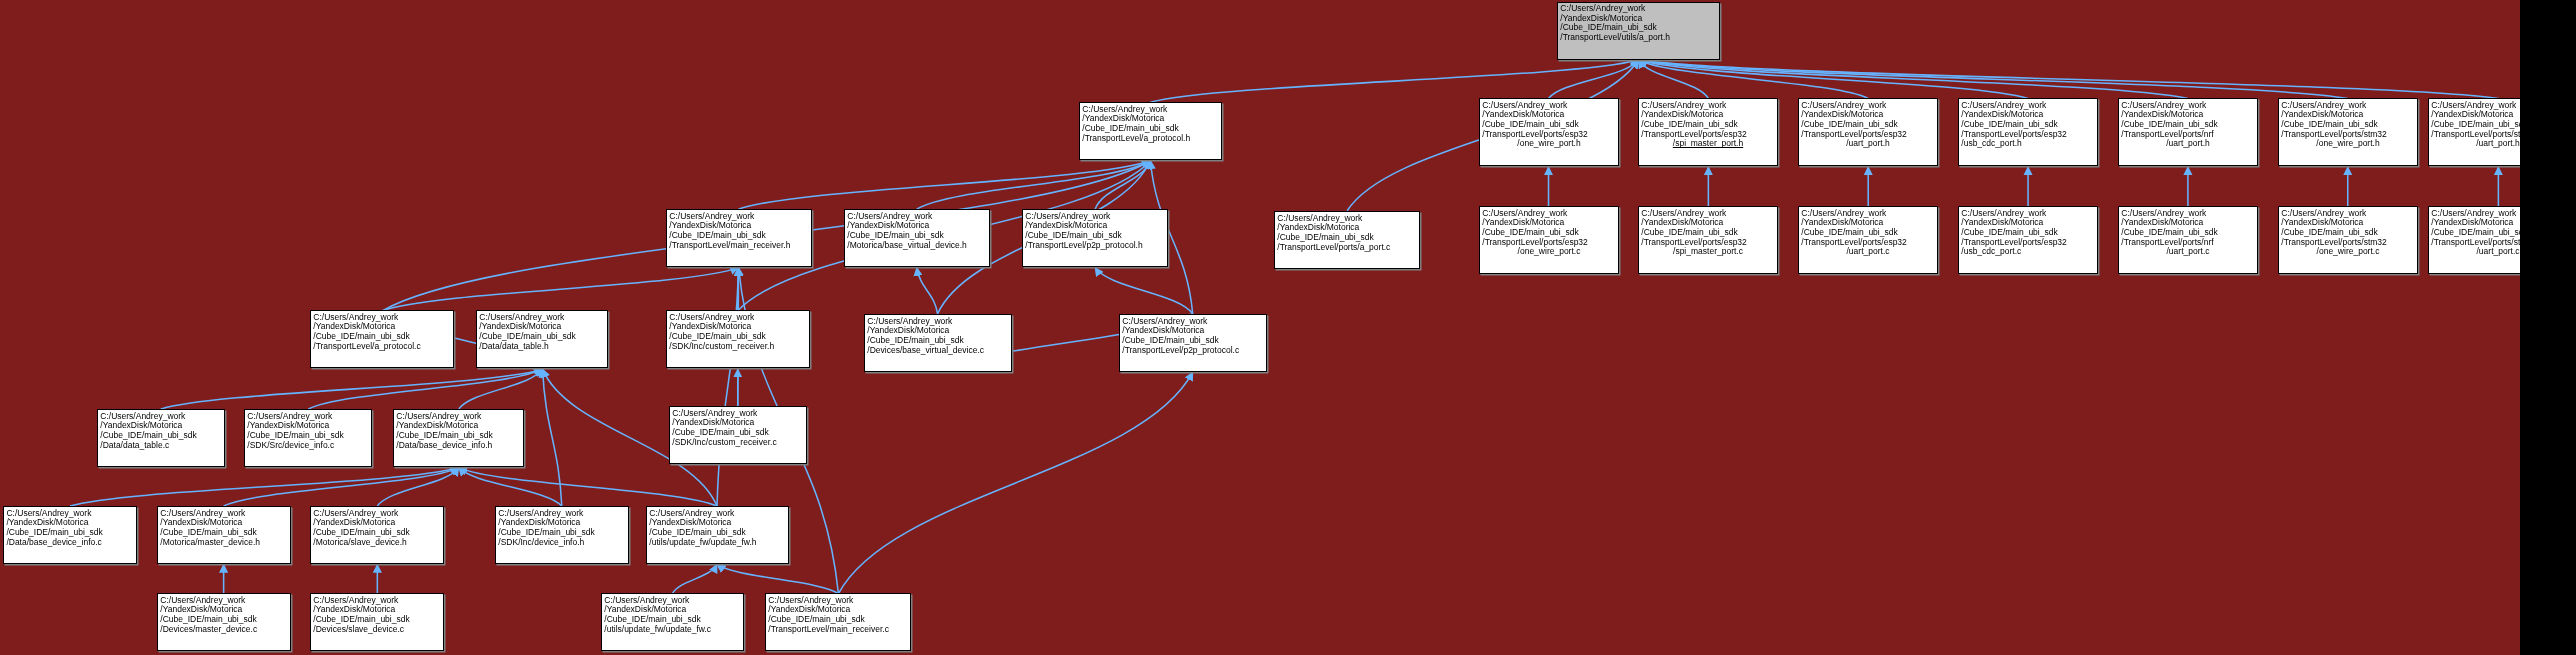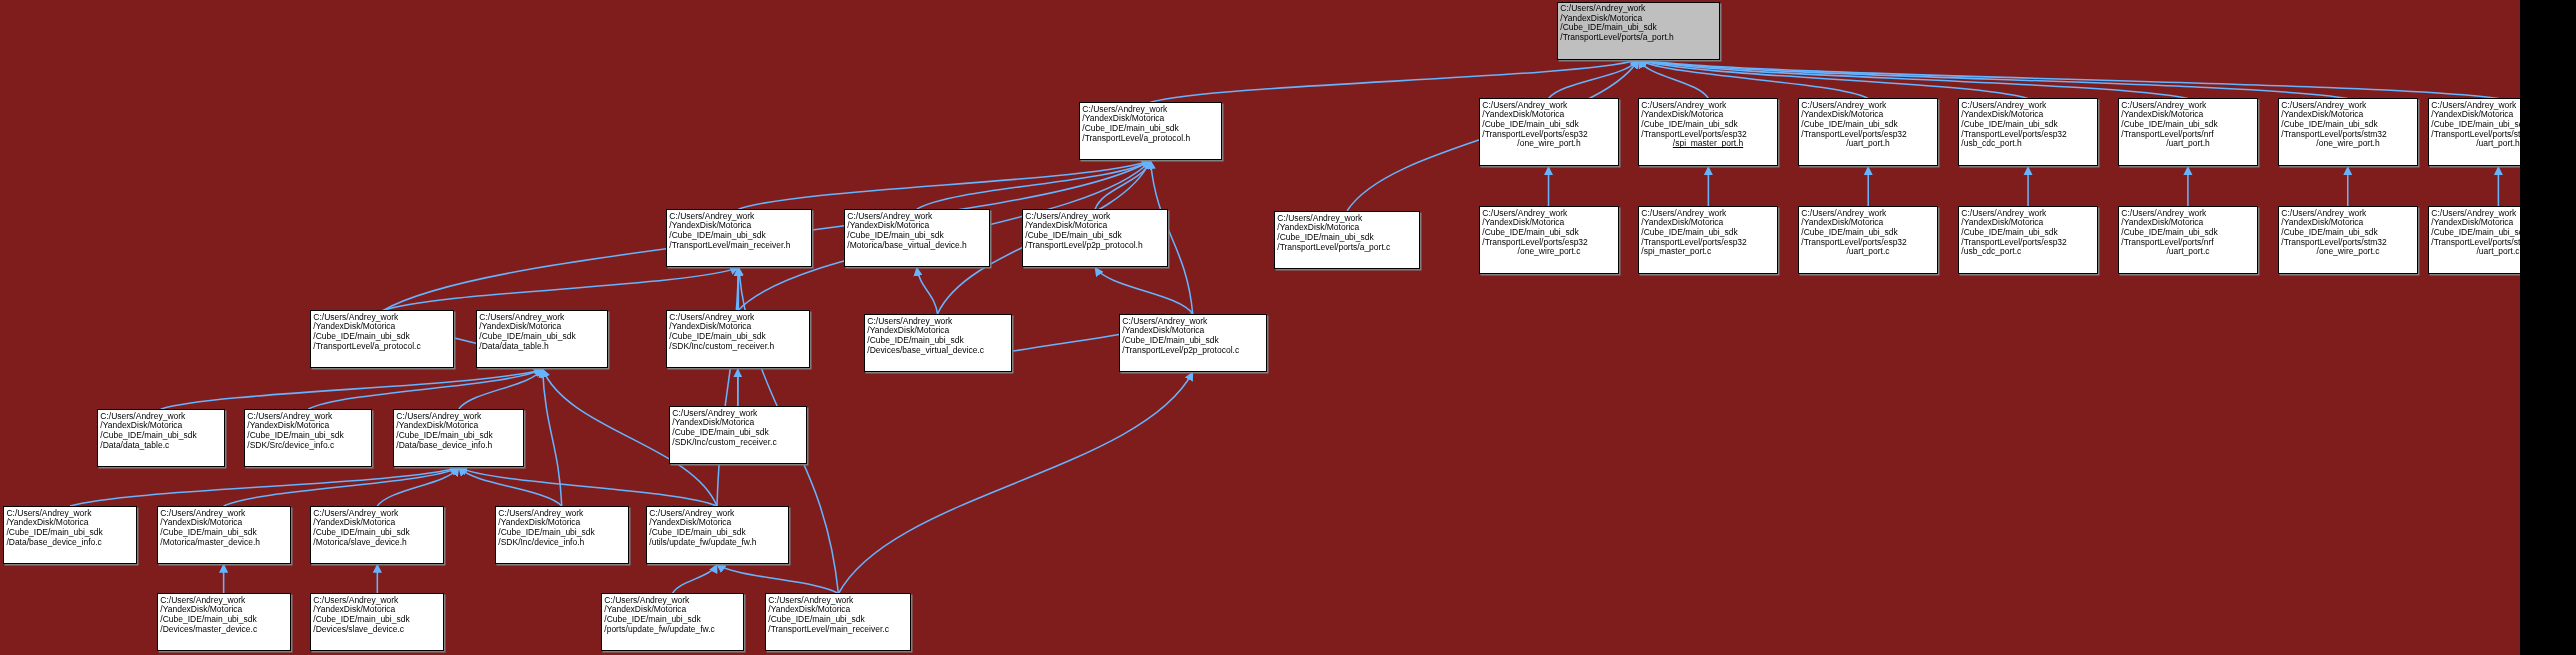--- a/index.html
+++ b/index.html
@@ -67,30 +67,30 @@
         <path d="M 291 772 C 291 754.9, 291 751.1, 291 734" marker-end="url(#arrow)"></path>
         <path d="M 491 772 C 491 754.9, 491 751.1, 491 734" marker-end="url(#arrow)"></path>
         <path d="M 875 772 C 883.7 754.9, 924.3 751.1, 933 734" marker-end="url(#arrow)"></path>
         <path d="M 1091 772 C 1067.3 754.9, 956.7 751.1, 933 734" marker-end="url(#arrow)"></path>
         <path d="M 960 528 C 960 506.4, 960 501.6, 960 480" marker-end="url(#arrow)"></path>
         <path d="M 1091 772 C 1160.15 642.4, 1482.85 613.6, 1552 484" marker-end="url(#arrow)"></path>
         <path d="M 1220 484 C 1269.8 449.8, 1502.2 442.2, 1552 408" marker-end="url(#arrow)"></path>
       </g>
   </svg>
   <div id="nodes">
-      <div class="node root" style="left: 1557px; top: 1.5px; width: 163px; height: 58px;"><span class="ln">C:/Users/Andrey_work</span><span class="ln">/YandexDisk/Motorica</span><span class="ln">/Cube_IDE/main_ubi_sdk</span><span class="ln">/TransportLevel/ports/a_port.h</span></div>
+      <div class="node root" style="left: 1557px; top: 1.5px; width: 163px; height: 58px;"><span class="ln">C:/Users/Andrey_work</span><span class="ln">/YandexDisk/Motorica</span><span class="ln">/Cube_IDE/main_ubi_sdk</span><span class="ln">/TransportLevel/utils/a_port.h</span></div>
       <div class="node" style="left: 1479px; top: 98px; width: 140px; height: 68px;"><span class="ln">C:/Users/Andrey_work</span><span class="ln">/YandexDisk/Motorica</span><span class="ln">/Cube_IDE/main_ubi_sdk</span><span class="ln">/TransportLevel/ports/esp32</span><span class="ln" style="text-align: center;">/one_wire_port.h</span></div>
       <div class="node" style="left: 1638px; top: 98px; width: 140px; height: 68px;"><span class="ln">C:/Users/Andrey_work</span><span class="ln">/YandexDisk/Motorica</span><span class="ln">/Cube_IDE/main_ubi_sdk</span><span class="ln">/TransportLevel/ports/esp32</span><span class="ln" style="text-align: center; text-decoration: underline;">/spi_master_port.h</span></div>
       <div class="node" style="left: 1798px; top: 98px; width: 140px; height: 68px;"><span class="ln">C:/Users/Andrey_work</span><span class="ln">/YandexDisk/Motorica</span><span class="ln">/Cube_IDE/main_ubi_sdk</span><span class="ln">/TransportLevel/ports/esp32</span><span class="ln" style="text-align: center;">/uart_port.h</span></div>
       <div class="node" style="left: 1958px; top: 98px; width: 140px; height: 68px;"><span class="ln">C:/Users/Andrey_work</span><span class="ln">/YandexDisk/Motorica</span><span class="ln">/Cube_IDE/main_ubi_sdk</span><span class="ln">/TransportLevel/ports/esp32</span><span class="ln" style="text-align: left;">/usb_cdc_port.h</span></div>
       <div class="node" style="left: 2118px; top: 98px; width: 140px; height: 68px;"><span class="ln">C:/Users/Andrey_work</span><span class="ln">/YandexDisk/Motorica</span><span class="ln">/Cube_IDE/main_ubi_sdk</span><span class="ln">/TransportLevel/ports/nrf</span><span class="ln" style="text-align: center;">/uart_port.h</span></div>
       <div class="node" style="left: 2278px; top: 98px; width: 140px; height: 68px;"><span class="ln">C:/Users/Andrey_work</span><span class="ln">/YandexDisk/Motorica</span><span class="ln">/Cube_IDE/main_ubi_sdk</span><span class="ln">/TransportLevel/ports/stm32</span><span class="ln" style="text-align: center;">/one_wire_port.h</span></div>
       <div class="node" style="left: 2428px; top: 98px; width: 140px; height: 68px;"><span class="ln">C:/Users/Andrey_work</span><span class="ln">/YandexDisk/Motorica</span><span class="ln">/Cube_IDE/main_ubi_sdk</span><span class="ln">/TransportLevel/ports/stm32</span><span class="ln" style="text-align: center;">/uart_port.h</span></div>
       <div class="node" style="left: 1479px; top: 206px; width: 140px; height: 68px;"><span class="ln">C:/Users/Andrey_work</span><span class="ln">/YandexDisk/Motorica</span><span class="ln">/Cube_IDE/main_ubi_sdk</span><span class="ln">/TransportLevel/ports/esp32</span><span class="ln" style="text-align: center;">/one_wire_port.c</span></div>
-      <div class="node" style="left: 1638px; top: 206px; width: 140px; height: 68px;"><span class="ln">C:/Users/Andrey_work</span><span class="ln">/YandexDisk/Motorica</span><span class="ln">/Cube_IDE/main_ubi_sdk</span><span class="ln">/TransportLevel/ports/esp32</span><span class="ln" style="text-align: left;">/spi_master_port.c</span></div>
+      <div class="node" style="left: 1638px; top: 206px; width: 140px; height: 68px;"><span class="ln">C:/Users/Andrey_work</span><span class="ln">/YandexDisk/Motorica</span><span class="ln">/Cube_IDE/main_ubi_sdk</span><span class="ln">/TransportLevel/ports/esp32</span><span class="ln" style="text-align: center;">/spi_master_port.c</span></div>
       <div class="node" style="left: 1798px; top: 206px; width: 140px; height: 68px;"><span class="ln">C:/Users/Andrey_work</span><span class="ln">/YandexDisk/Motorica</span><span class="ln">/Cube_IDE/main_ubi_sdk</span><span class="ln">/TransportLevel/ports/esp32</span><span class="ln" style="text-align: center;">/uart_port.c</span></div>
       <div class="node" style="left: 1958px; top: 206px; width: 140px; height: 68px;"><span class="ln">C:/Users/Andrey_work</span><span class="ln">/YandexDisk/Motorica</span><span class="ln">/Cube_IDE/main_ubi_sdk</span><span class="ln">/TransportLevel/ports/esp32</span><span class="ln" style="text-align: left;">/usb_cdc_port.c</span></div>
       <div class="node" style="left: 2118px; top: 206px; width: 140px; height: 68px;"><span class="ln">C:/Users/Andrey_work</span><span class="ln">/YandexDisk/Motorica</span><span class="ln">/Cube_IDE/main_ubi_sdk</span><span class="ln">/TransportLevel/ports/nrf</span><span class="ln" style="text-align: center;">/uart_port.c</span></div>
       <div class="node" style="left: 2278px; top: 206px; width: 140px; height: 68px;"><span class="ln">C:/Users/Andrey_work</span><span class="ln">/YandexDisk/Motorica</span><span class="ln">/Cube_IDE/main_ubi_sdk</span><span class="ln">/TransportLevel/ports/stm32</span><span class="ln" style="text-align: center;">/one_wire_port.c</span></div>
       <div class="node" style="left: 2428px; top: 206px; width: 140px; height: 68px;"><span class="ln">C:/Users/Andrey_work</span><span class="ln">/YandexDisk/Motorica</span><span class="ln">/Cube_IDE/main_ubi_sdk</span><span class="ln">/TransportLevel/ports/stm32</span><span class="ln" style="text-align: center;">/uart_port.c</span></div>
       <div class="node" style="left: 1079px; top: 102px; width: 143px; height: 58px;"><span class="ln">C:/Users/Andrey_work</span><span class="ln">/YandexDisk/Motorica</span><span class="ln">/Cube_IDE/main_ubi_sdk</span><span class="ln">/TransportLevel/a_protocol.h</span></div>
       <div class="node" style="left: 666px; top: 209px; width: 146px; height: 58px;"><span class="ln">C:/Users/Andrey_work</span><span class="ln">/YandexDisk/Motorica</span><span class="ln">/Cube_IDE/main_ubi_sdk</span><span class="ln">/TransportLevel/main_receiver.h</span></div>
       <div class="node" style="left: 844px; top: 209px; width: 146px; height: 58px;"><span class="ln">C:/Users/Andrey_work</span><span class="ln">/YandexDisk/Motorica</span><span class="ln">/Cube_IDE/main_ubi_sdk</span><span class="ln">/Motorica/base_virtual_device.h</span></div>
       <div class="node" style="left: 1022px; top: 209px; width: 146px; height: 58px;"><span class="ln">C:/Users/Andrey_work</span><span class="ln">/YandexDisk/Motorica</span><span class="ln">/Cube_IDE/main_ubi_sdk</span><span class="ln">/TransportLevel/p2p_protocol.h</span></div>
       <div class="node" style="left: 1274px; top: 211px; width: 146px; height: 58px;"><span class="ln">C:/Users/Andrey_work</span><span class="ln">/YandexDisk/Motorica</span><span class="ln">/Cube_IDE/main_ubi_sdk</span><span class="ln">/TransportLevel/ports/a_port.c</span></div>
@@ -103,17 +103,17 @@
       <div class="node" style="left: 244px; top: 409px; width: 128px; height: 58px;"><span class="ln">C:/Users/Andrey_work</span><span class="ln">/YandexDisk/Motorica</span><span class="ln">/Cube_IDE/main_ubi_sdk</span><span class="ln">/SDK/Src/device_info.c</span></div>
       <div class="node" style="left: 393px; top: 409px; width: 131px; height: 58px;"><span class="ln">C:/Users/Andrey_work</span><span class="ln">/YandexDisk/Motorica</span><span class="ln">/Cube_IDE/main_ubi_sdk</span><span class="ln">/Data/base_device_info.h</span></div>
       <div class="node" style="left: 669px; top: 406px; width: 138px; height: 58px;"><span class="ln">C:/Users/Andrey_work</span><span class="ln">/YandexDisk/Motorica</span><span class="ln">/Cube_IDE/main_ubi_sdk</span><span class="ln">/SDK/Inc/custom_receiver.c</span></div>
       <div class="node" style="left: 3.1px; top: 506px; width: 134px; height: 58px;"><span class="ln">C:/Users/Andrey_work</span><span class="ln">/YandexDisk/Motorica</span><span class="ln">/Cube_IDE/main_ubi_sdk</span><span class="ln">/Data/base_device_info.c</span></div>
       <div class="node" style="left: 157px; top: 506px; width: 134px; height: 58px;"><span class="ln">C:/Users/Andrey_work</span><span class="ln">/YandexDisk/Motorica</span><span class="ln">/Cube_IDE/main_ubi_sdk</span><span class="ln">/Motorica/master_device.h</span></div>
       <div class="node" style="left: 310px; top: 506px; width: 134px; height: 58px;"><span class="ln">C:/Users/Andrey_work</span><span class="ln">/YandexDisk/Motorica</span><span class="ln">/Cube_IDE/main_ubi_sdk</span><span class="ln">/Motorica/slave_device.h</span></div>
       <div class="node" style="left: 495px; top: 506px; width: 134px; height: 58px;"><span class="ln">C:/Users/Andrey_work</span><span class="ln">/YandexDisk/Motorica</span><span class="ln">/Cube_IDE/main_ubi_sdk</span><span class="ln">/SDK/Inc/device_info.h</span></div>
       <div class="node" style="left: 646px; top: 506px; width: 143px; height: 58px;"><span class="ln">C:/Users/Andrey_work</span><span class="ln">/YandexDisk/Motorica</span><span class="ln">/Cube_IDE/main_ubi_sdk</span><span class="ln">/utils/update_fw/update_fw.h</span></div>
       <div class="node" style="left: 157px; top: 593px; width: 134px; height: 58px;"><span class="ln">C:/Users/Andrey_work</span><span class="ln">/YandexDisk/Motorica</span><span class="ln">/Cube_IDE/main_ubi_sdk</span><span class="ln">/Devices/master_device.c</span></div>
       <div class="node" style="left: 310px; top: 593px; width: 134px; height: 58px;"><span class="ln">C:/Users/Andrey_work</span><span class="ln">/YandexDisk/Motorica</span><span class="ln">/Cube_IDE/main_ubi_sdk</span><span class="ln">/Devices/slave_device.c</span></div>
-      <div class="node" style="left: 601px; top: 593px; width: 143px; height: 58px;"><span class="ln">C:/Users/Andrey_work</span><span class="ln">/YandexDisk/Motorica</span><span class="ln">/Cube_IDE/main_ubi_sdk</span><span class="ln">/ports/update_fw/update_fw.c</span></div>
+      <div class="node" style="left: 601px; top: 593px; width: 143px; height: 58px;"><span class="ln">C:/Users/Andrey_work</span><span class="ln">/YandexDisk/Motorica</span><span class="ln">/Cube_IDE/main_ubi_sdk</span><span class="ln">/utils/update_fw/update_fw.c</span></div>
       <div class="node" style="left: 765px; top: 593px; width: 146px; height: 58px;"><span class="ln">C:/Users/Andrey_work</span><span class="ln">/YandexDisk/Motorica</span><span class="ln">/Cube_IDE/main_ubi_sdk</span><span class="ln">/TransportLevel/main_receiver.c</span></div>
     </div>
 </div>
 
 
 </body></html>

